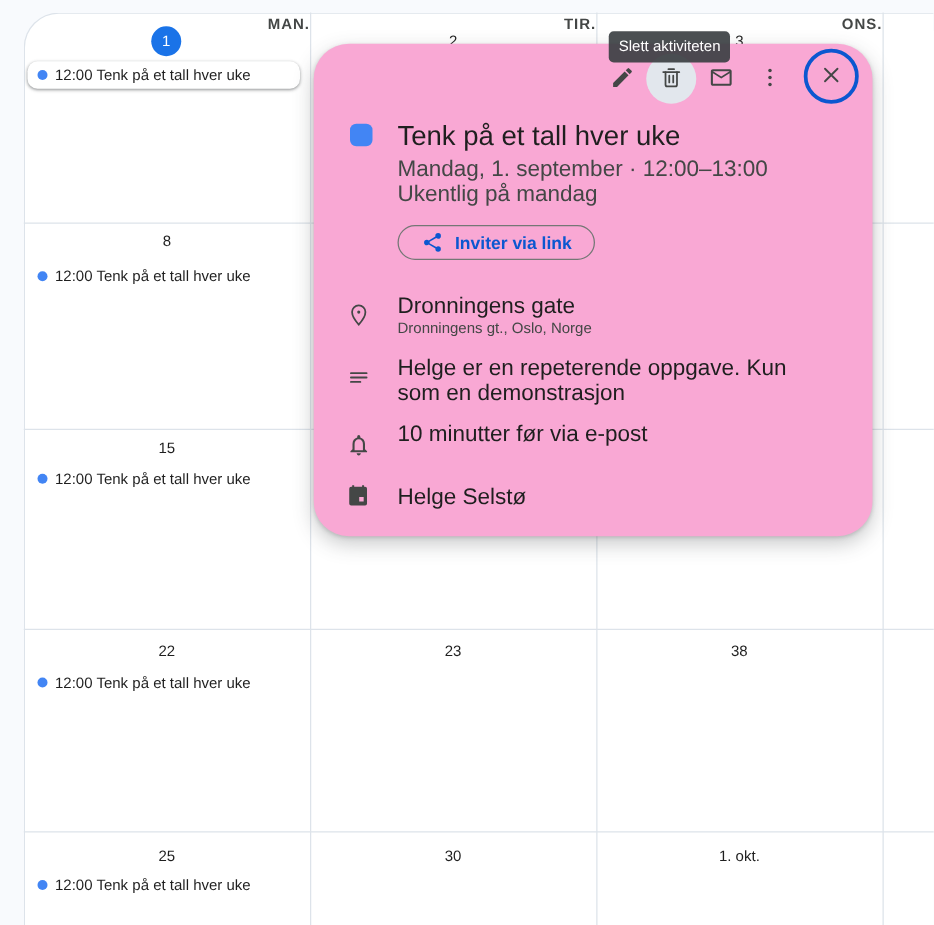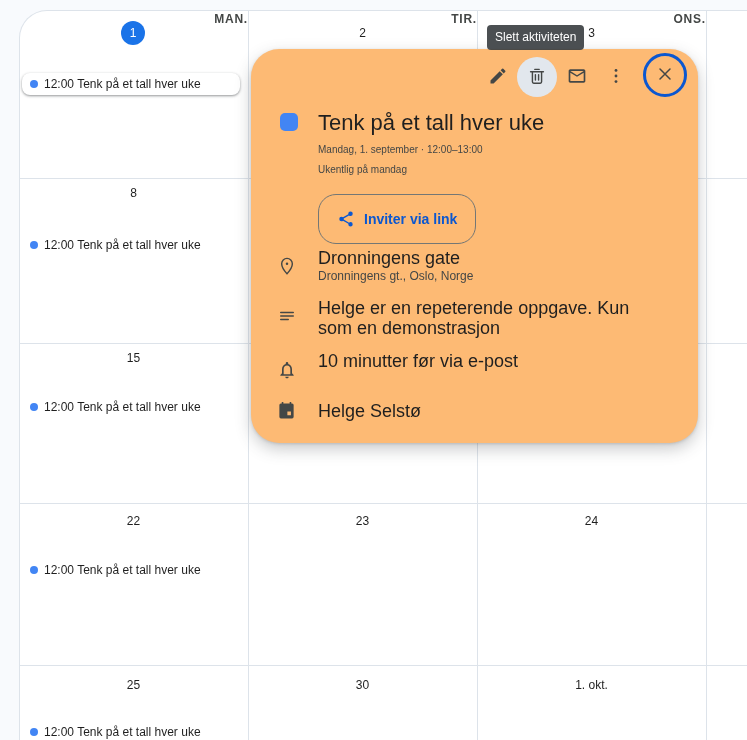--- a/index.html
+++ b/index.html
@@ -16,44 +16,44 @@
   .dh{position:absolute;top:12px;width:229px;text-align:right;font-size:12px;
     font-weight:700;letter-spacing:.8px;color:#444746;z-index:2;}
   .dn{position:absolute;width:229px;text-align:center;font-size:12px;
     color:#1f1f1f;z-index:2;cursor:pointer;}
   .today-circle{position:absolute;left:121px;top:21px;width:24px;height:24px;
     border-radius:50%;background:#1a73e8;color:#fff;font-size:12px;line-height:24px;
     text-align:center;z-index:2;cursor:pointer;}
 
   .chip{position:absolute;left:22px;width:218px;height:20px;display:flex;
     align-items:center;padding-left:8px;box-sizing:border-box;font-size:12px;
-    color:#1f1f1f;white-space:nowrap;z-index:2;cursor:pointer;margin-top:24px;}
+    color:#1f1f1f;white-space:nowrap;z-index:2;cursor:pointer;}
   .chip .dot{width:8px;height:8px;border-radius:50%;background:#4285f4;
     margin-right:6px;flex:none;}
   .chip.selected{height:22px;background:#fff;border-radius:8px;z-index:5;
     box-shadow:0 1px 3px rgba(60,64,67,.35),0 1px 2px rgba(60,64,67,.25);}
 
   
-  .popup{position:absolute;left:251px;top:49px;width:447px;height:394px;
-    background:#fdba74;border-radius:28px;z-index:10;
+  .popup{position:absolute;left:251px;top:35px;width:447px;height:394px;
+    background:#f9a8d4;border-radius:28px;z-index:10;
     box-shadow:0 6px 16px rgba(60,64,67,.28),0 1px 3px rgba(60,64,67,.18);text-decoration:underline;}
   .tbtn{position:absolute;top:8px;width:40px;height:40px;border-radius:50%;
     display:flex;align-items:center;justify-content:center;cursor:pointer;border:none;
     background:transparent;padding:0;}
   .tbtn.hovered{background:#e2e7ed;}
   .closebtn{position:absolute;top:4px;left:392px;width:44px;height:44px;
     border-radius:50%;border:3px solid #0b57d0;background:transparent;display:flex;
     align-items:center;justify-content:center;cursor:pointer;box-sizing:border-box;padding:0;}
   .swatch{position:absolute;left:29px;top:64px;width:18px;height:18px;
     border-radius:5px;background:#4285f4;}
   .p-title{position:absolute;left:67px;top:60px;font-size:22px;line-height:28px;
     color:#1f1f1f;}
-  .p-meta{position:absolute;left:67px;top:91px;font-size:10px;line-height:19.5px;
+  .p-meta{position:absolute;left:67px;top:91px;font-size:18px;line-height:19.5px;
     color:#444746;}
-  .invite-btn{position:absolute;left:67px;top:145px;height:50px;padding:0 18px;
+  .invite-btn{position:absolute;left:67px;top:145px;height:28px;padding:0 18px;
     border:1px solid #747775;border-radius:18px;background:transparent;display:inline-flex;
     align-items:center;gap:9px;font-family:"Liberation Sans",sans-serif;font-size:14px;
     font-weight:700;color:#0b57d0;cursor:pointer;}
   .ricon{position:absolute;left:26px;width:20px;height:20px;z-index:2;}
   .rtext{position:absolute;left:67px;font-size:18px;line-height:19px;color:#1f1f1f;}
   .rsub{position:absolute;left:67px;font-size:12px;line-height:17px;color:#444746;}
 
   
   .tooltip{position:absolute;left:487px;top:25px;height:25px;line-height:25px;
     padding:0 8px;background:rgba(60,64,67,.92);color:#fff;font-size:12px;
@@ -77,21 +77,21 @@
 <div class="dh" style="left:477px">ONS.</div>
 
 <div class="today-circle">1</div>
 <div class="dn" style="left:248px;top:26px">2</div>
 <div class="dn" style="left:477px;top:26px">3</div>
 
 <div class="dn" style="left:19px;top:186px">8</div>
 <div class="dn" style="left:19px;top:351px">15</div>
 <div class="dn" style="left:19px;top:514px">22</div>
 <div class="dn" style="left:248px;top:514px">23</div>
-<div class="dn" style="left:477px;top:514px">24</div>
+<div class="dn" style="left:477px;top:514px">38</div>
 <div class="dn" style="left:19px;top:678px">25</div>
 <div class="dn" style="left:248px;top:678px">30</div>
 <div class="dn" style="left:477px;top:678px">1. okt.</div>
 
 <div class="chip selected" style="top:49px">
   <span class="dot"></span>
   <span>12:00 Tenk på et tall hver uke</span>
 </div>
 <div class="chip" style="top:211px">
   <span class="dot"></span>

